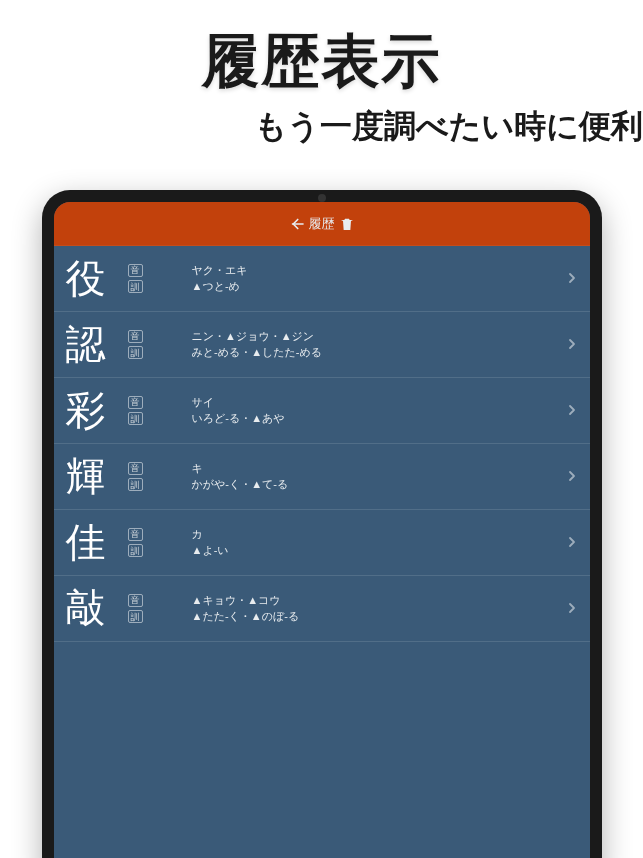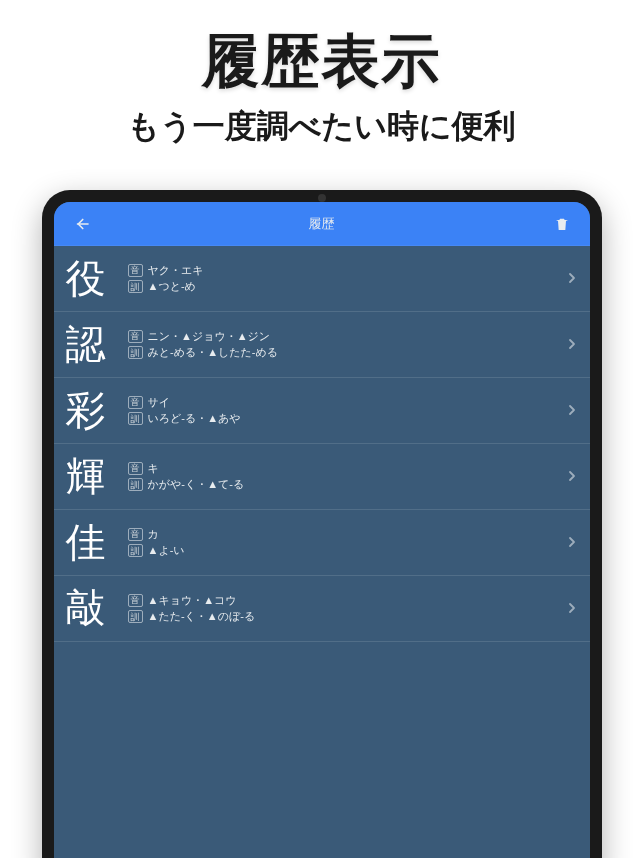--- a/index.html
+++ b/index.html
@@ -23,20 +23,21 @@
       letter-spacing: 2px;
       font-family: "Hiragino Mincho ProN", serif;
       text-shadow: 0 2px 4px rgba(0,0,0,0.15);
     }
     .promo-subtitle {
       font-size: 32px;
       font-weight: 700;
       color: #1a1a1a;
       margin-top: 4px;
       font-family: Liberation Sans, sans-serif;
+      text-align: right;
     }
     .tablet-frame {
       position: absolute;
       top: 190px;
       left: 50%;
       transform: translateX(-50%);
       width: 560px;
       height: 700px;
       background: #1a1a1a;
       border-radius: 28px;
@@ -57,24 +58,24 @@
       left: 50%;
       transform: translateX(-50%);
       width: 8px;
       height: 8px;
       background: #333;
       border-radius: 50%;
       z-index: 10;
     }
     .app-header {
       height: 44px;
-      background: #3b82f6;
-      display: flex;
-      align-items: center;
-      justify-content: space-between;
+      background: #c2410c;
+      display: flex;
+      align-items: center;
+      justify-content: center;
       padding: 0 16px;
       border-bottom: 1px solid rgba(255,255,255,0.06);
     }
     .back-icon, .trash-icon {
       color: #e8ecef;
       display: flex;
       align-items: center;
       justify-content: center;
       width: 24px;
       height: 24px;
@@ -127,20 +128,21 @@
       line-height: 12px;
       height: 13px;
       display: inline-flex;
       align-items: center;
       flex-shrink: 0;
     }
     .reading-text {
       font-size: 11px;
       color: #e8ecef;
       line-height: 1.2;
+      margin-left: 44px;
     }
     .chevron {
       color: rgba(255,255,255,0.5);
       flex-shrink: 0;
       margin-left: 8px;
     }
   </style>
 </head>
 <body>
 

